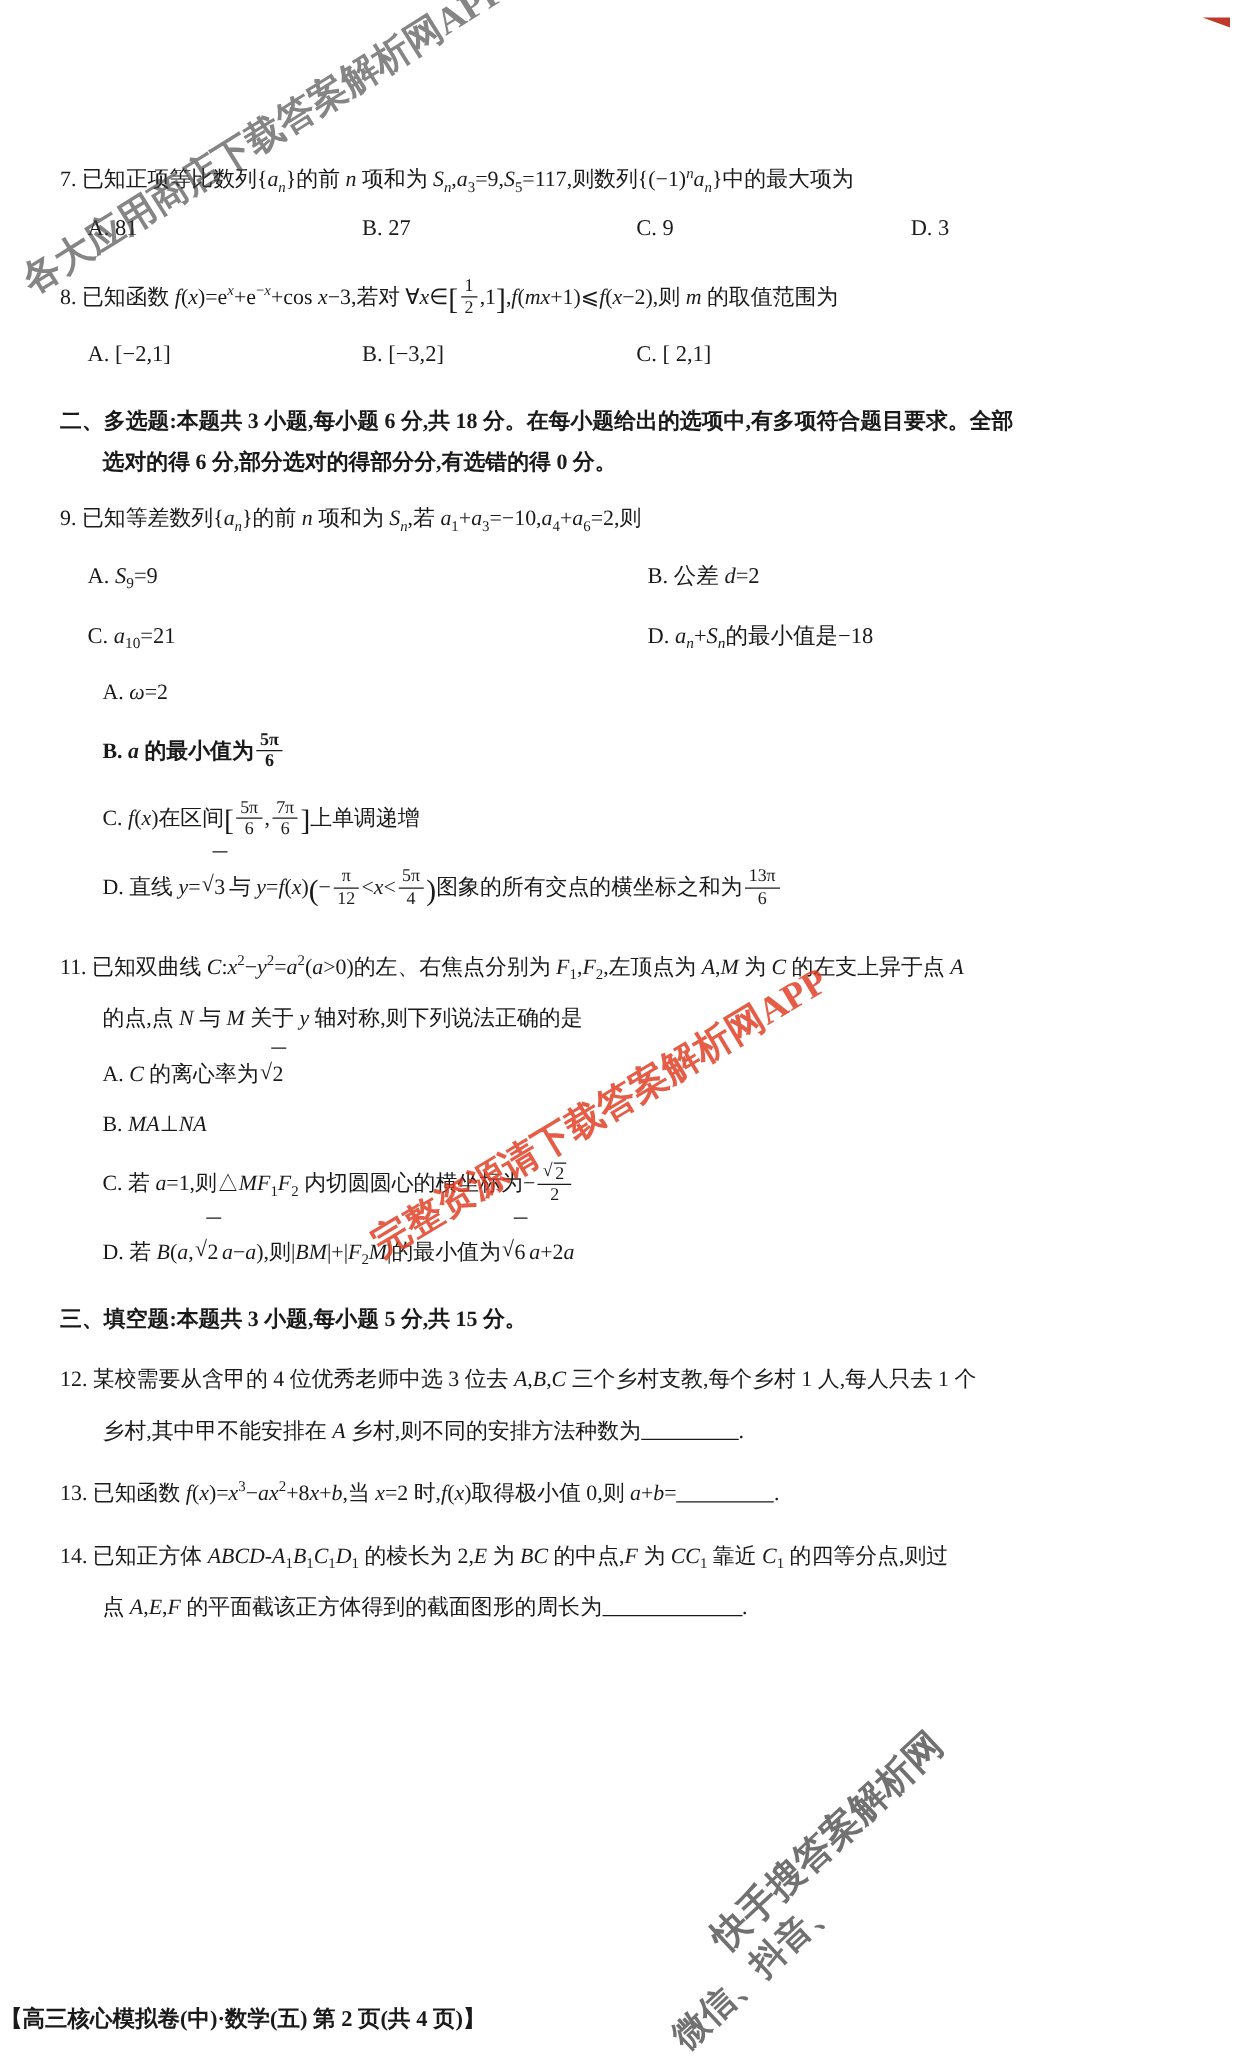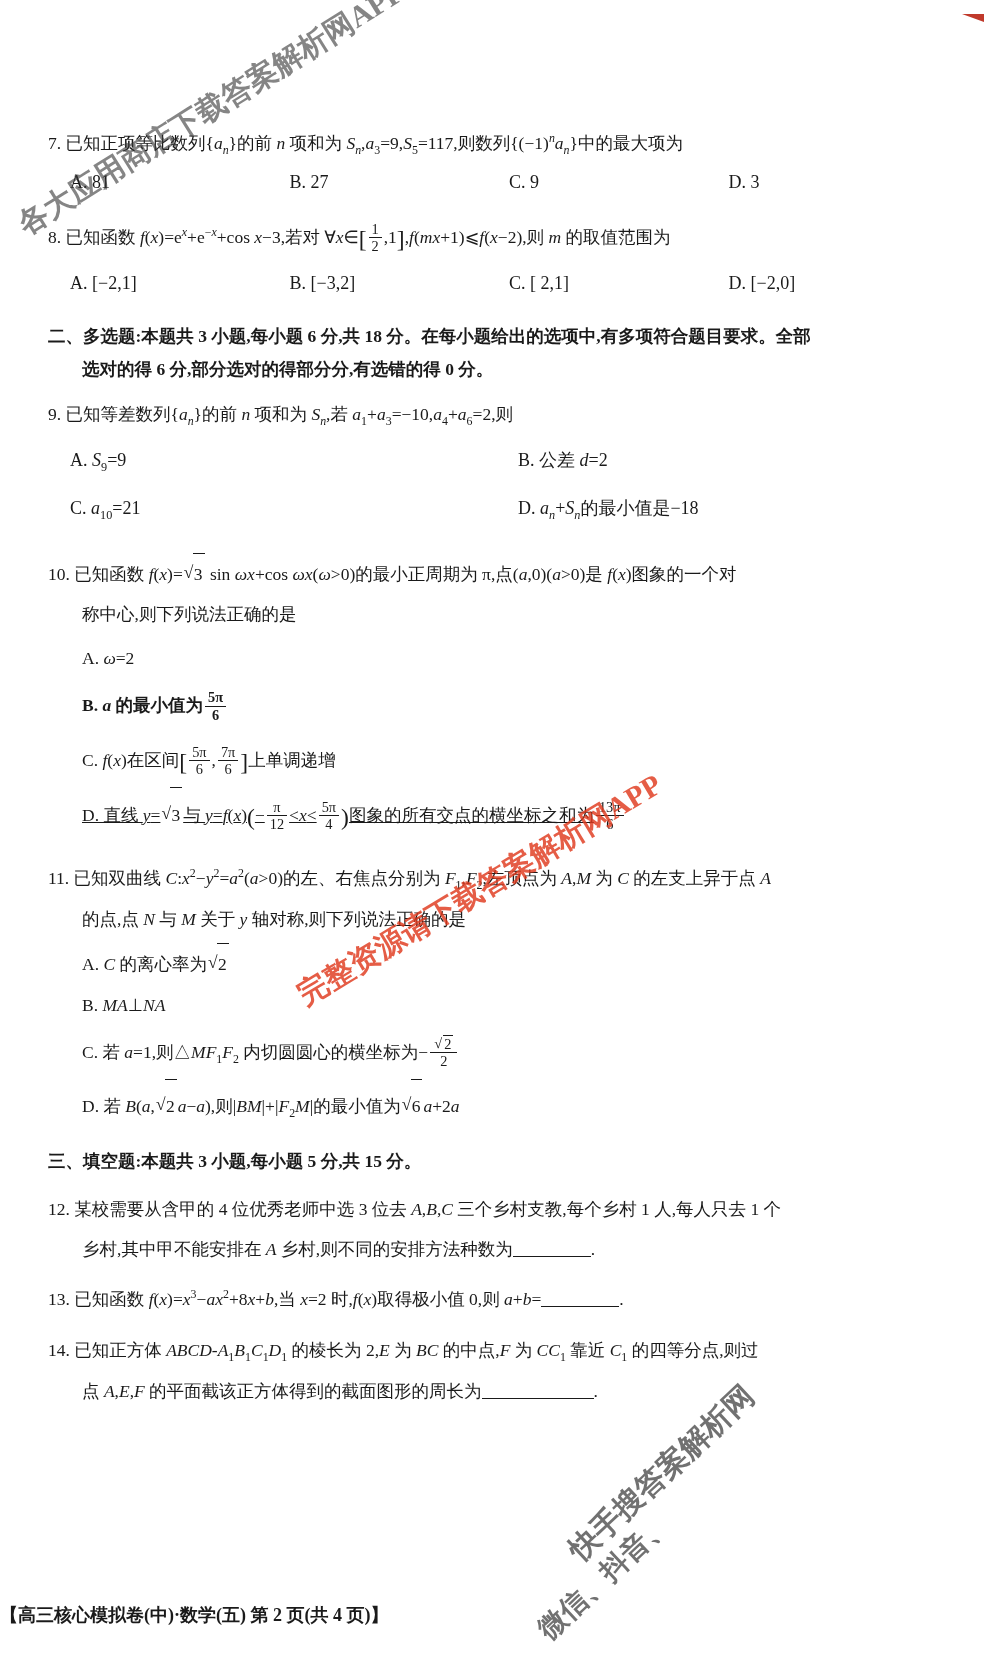--- a/index.html
+++ b/index.html
@@ -201,21 +201,20 @@
 
     <div class="q" style="margin-top:20px;">
       <span class="q-line">
         8. 已知函数 <i class="v">f</i>(<i class="v">x</i>)=e<sup><i class="v">x</i></sup>+e<sup>−<i class="v">x</i></sup>+cos <i class="v">x</i>−3,若对 ∀<i class="v">x</i>∈<span class="brk">[</span><span class="frac"><span class="num">1</span><span class="den">2</span></span>,1<span class="brk">]</span>,<i class="v">f</i>(<i class="v">mx</i>+1)⩽<i class="v">f</i>(<i class="v">x</i>−2),则 <i class="v">m</i> 的取值范围为
       </span>
     </div>
     <div class="opts-row four" style="line-height:2.6;">
       <span>A. [−2,1]</span>
       <span>B. [−3,2]</span>
       <span>C. [ 2,1]</span>
-      <span>D. [−2,0]</span>
     </div>
 
     <div class="section-head" style="margin-top:14px;">
       <span>二、多选题:本题共 3 小题,每小题 6 分,共 18 分。在每小题给出的选项中,有多项符合题目要求。全部</span>
       <span class="cont">选对的得 6 分,部分选对的得部分分,有选错的得 0 分。</span>
     </div>
 
     <div class="q" style="margin-top:14px;">
       <span class="q-line">
         9. 已知等差数列{<i class="v">a<sub>n</sub></i>}的前 <i class="v">n</i> 项和为 <i class="v">S<sub>n</sub></i>,若 <i class="v">a</i><sub>1</sub>+<i class="v">a</i><sub>3</sub>=−10,<i class="v">a</i><sub>4</sub>+<i class="v">a</i><sub>6</sub>=2,则
@@ -223,34 +222,28 @@
     </div>
     <div class="opts-row two" style="line-height:2.7;">
       <span>A. <i class="v">S</i><sub>9</sub>=9</span>
       <span class="second">B. 公差 <i class="v">d</i>=2</span>
     </div>
     <div class="opts-row two" style="line-height:2.7;">
       <span>C. <i class="v">a</i><sub>10</sub>=21</span>
       <span class="second">D. <i class="v">a<sub>n</sub></i>+<i class="v">S<sub>n</sub></i>的最小值是−18</span>
     </div>
 
-    <div class="q" style="margin-top:20px; line-height:2.3;">
-      <span class="q-line">
-        10. 已知函数 <i class="v">f</i>(<i class="v">x</i>)=<span class="sqrt"><span class="rad">3</span></span> sin <i class="v">ωx</i>+cos <i class="v">ωx</i>(<i class="v">ω</i>&gt;0)的最小正周期为 π,点(<i class="v">a</i>,0)(<i class="v">a</i>&gt;0)是 <i class="v">f</i>(<i class="v">x</i>)图象的一个对
-      </span>
-      <span class="q-line indent">称中心,则下列说法正确的是</span>
-    </div>
     <div class="opt-block">A. <i class="v">ω</i>=2</div>
     <div class="opt-block" style="line-height:3.1;font-weight:bold;">
       B. <i class="v">a</i> 的最小值为<span class="frac"><span class="num">5π</span><span class="den">6</span></span>
     </div>
     <div class="opt-block" style="line-height:3.1;">
       C. <i class="v">f</i>(<i class="v">x</i>)在区间<span class="brk">[</span><span class="frac"><span class="num">5π</span><span class="den">6</span></span>,<span class="frac"><span class="num">7π</span><span class="den">6</span></span><span class="brk">]</span>上单调递增
     </div>
-    <div class="opt-block" style="line-height:3.1;text-decoration:underline;">
+    <div class="opt-block" style="line-height:3.1;">
       D. 直线 <i class="v">y</i>=<span class="sqrt"><span class="rad">3</span></span>与 <i class="v">y</i>=<i class="v">f</i>(<i class="v">x</i>)<span class="brk">(</span>−<span class="frac"><span class="num">π</span><span class="den">12</span></span>&lt;<i class="v">x</i>&lt;<span class="frac"><span class="num">5π</span><span class="den">4</span></span><span class="brk">)</span>图象的所有交点的横坐标之和为<span class="frac"><span class="num">13π</span><span class="den">6</span></span>
     </div>
 
     <div class="q" style="margin-top:16px; line-height:2.3;">
       <span class="q-line">
         11. 已知双曲线 <i class="v">C</i>:<i class="v">x</i><sup>2</sup>−<i class="v">y</i><sup>2</sup>=<i class="v">a</i><sup>2</sup>(<i class="v">a</i>&gt;0)的左、右焦点分别为 <i class="v">F</i><sub>1</sub>,<i class="v">F</i><sub>2</sub>,左顶点为 <i class="v">A</i>,<i class="v">M</i> 为 <i class="v">C</i> 的左支上异于点 <i class="v">A</i>
       </span>
       <span class="q-line indent">
         的点,点 <i class="v">N</i> 与 <i class="v">M</i> 关于 <i class="v">y</i> 轴对称,则下列说法正确的是
       </span>

